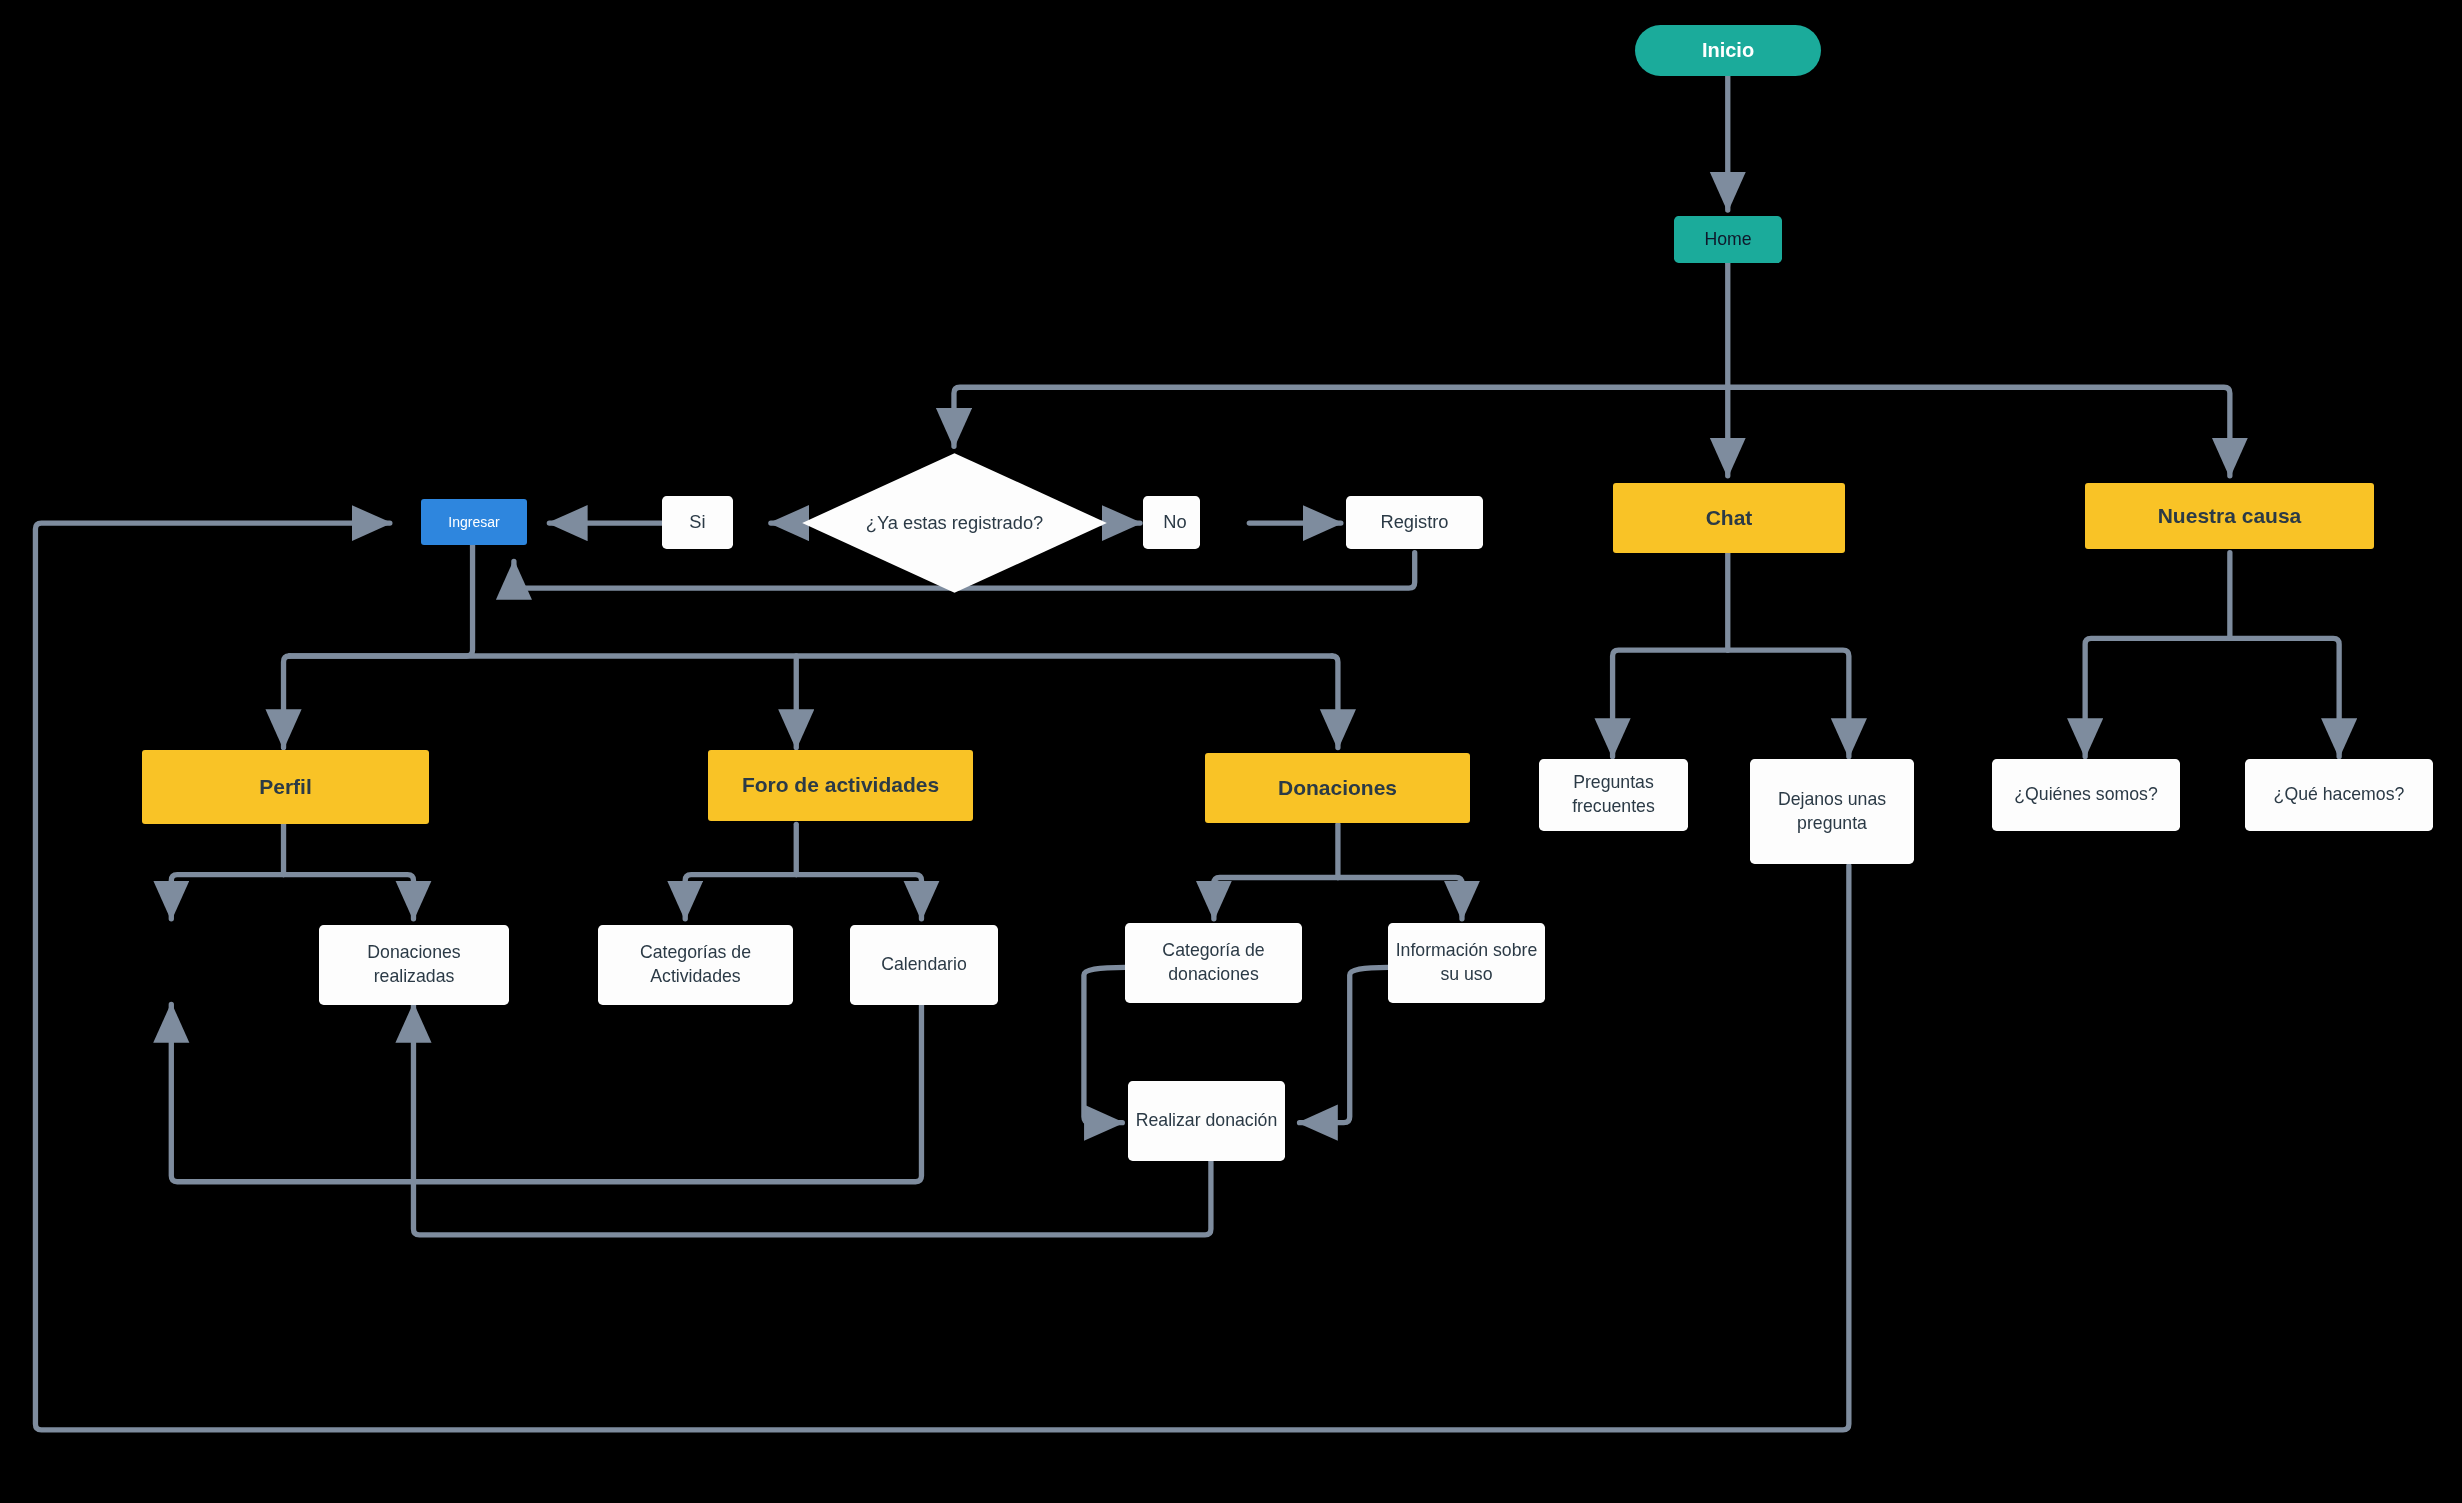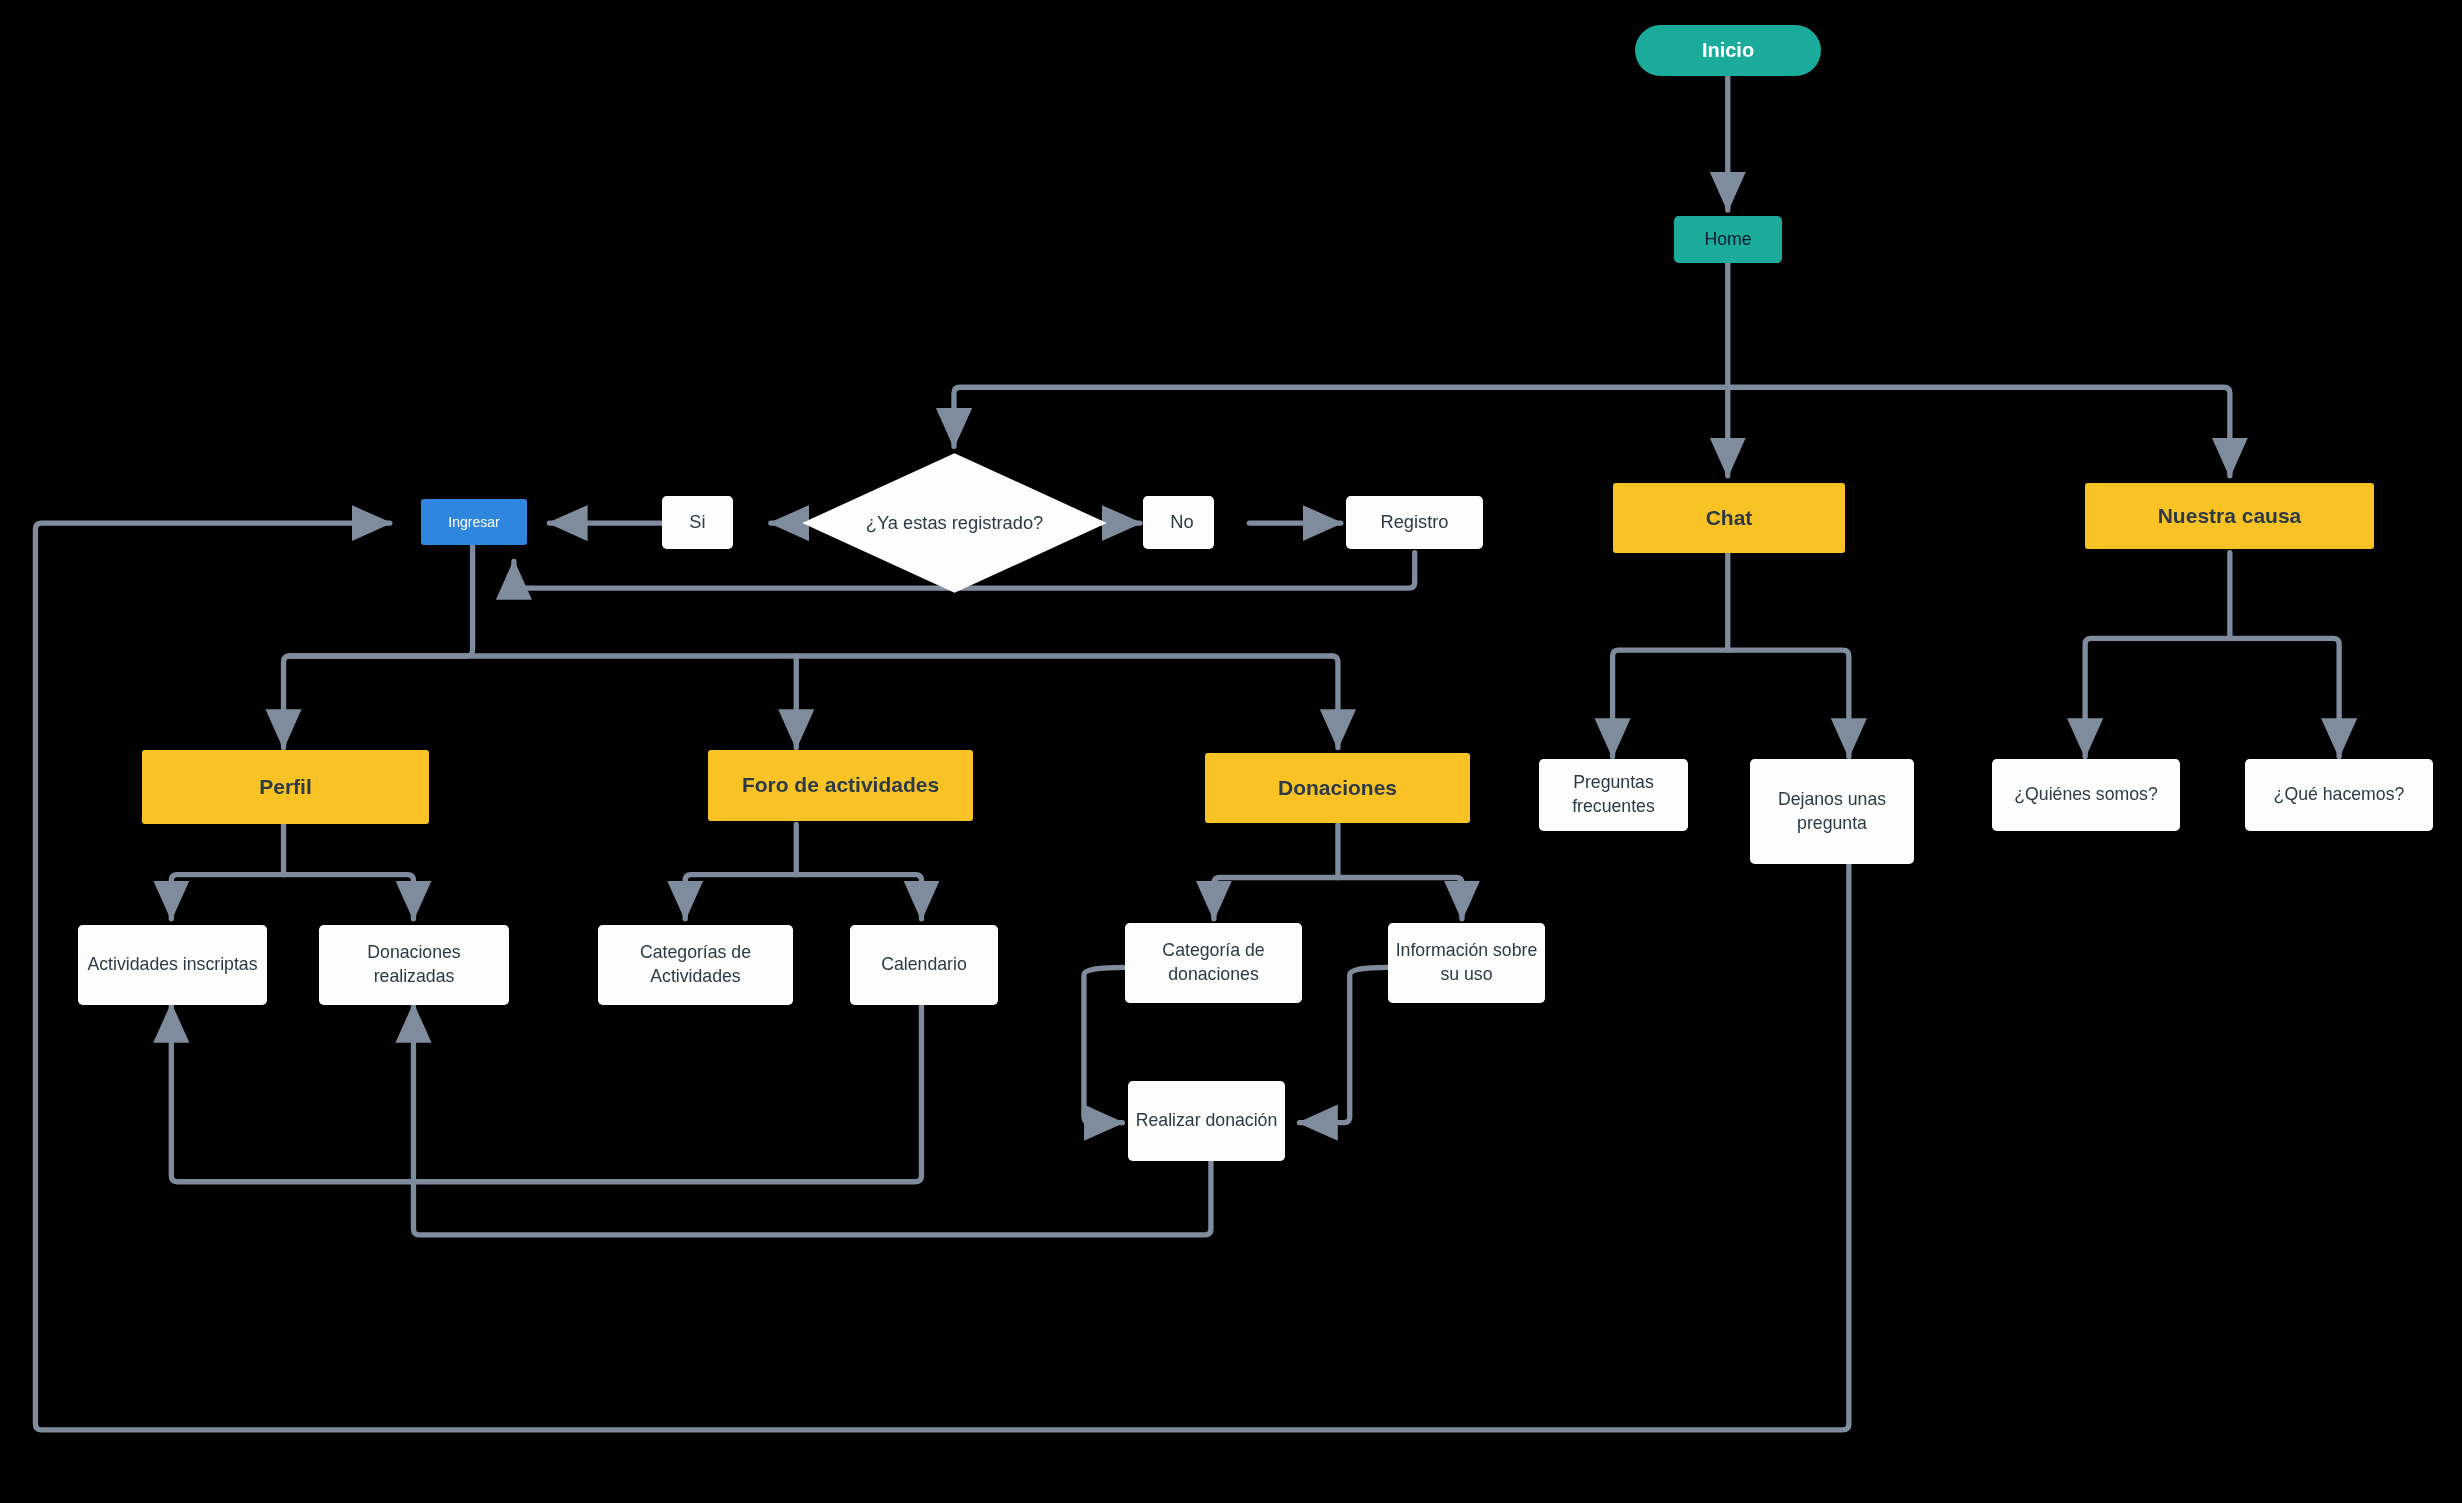--- a/index.html
+++ b/index.html
@@ -121,21 +121,21 @@
     <svg class="dmd" viewBox="0 0 520 240" preserveAspectRatio="none">
       <polygon points="260,2 518,120 260,238 2,120" fill="#FDFDFD"></polygon>
     </svg>
     <span>¿Ya estas registrado?</span>
   </div>
 
   <div class="node n-white" style="left:662px;top:496px;width:71px;height:53px;font-size:18.3px;">
     <span>Si</span>
   </div>
 
-  <div class="node n-white" style="left:1143px;top:496px;width:71px;height:53px;font-size:18.3px;padding-left:7px;">
+  <div class="node n-white" style="left:1143px;top:496px;width:57px;height:53px;font-size:18.3px;padding-left:7px;">
     <span>No</span>
   </div>
 
   <div class="node n-white" style="left:1346px;top:496px;width:137px;height:53px;font-size:18.3px;">
     <span>Registro</span>
   </div>
 
   <div class="node n-blue" style="left:421px;top:499px;width:106px;height:46px;font-size:14px;">
     <span>Ingresar</span>
   </div>
@@ -153,23 +153,20 @@
   </div>
 
   <div class="node n-yellow" style="left:665px;top:750px;width:265px;height:71px;font-size:21px;margin-left:43px;">
     <span>Foro de actividades</span>
   </div>
 
   <div class="node n-yellow" style="left:1205px;top:753px;width:265px;height:70px;font-size:21px;">
     <span>Donaciones</span>
   </div>
 
-  <div class="node n-white" style="left:78px;top:925px;width:189px;height:80px;font-size:17.7px;">
-    <span>Actividades inscriptas</span>
-  </div>
 
   <div class="node n-white" style="left:319px;top:925px;width:190px;height:80px;font-size:17.7px;">
     <span>Donaciones realizadas</span>
   </div>
 
   <div class="node n-white" style="left:598px;top:925px;width:195px;height:80px;font-size:17.7px;">
     <span>Categorías de Actividades</span>
   </div>
 
   <div class="node n-white" style="left:850px;top:925px;width:148px;height:80px;font-size:17.7px;">

